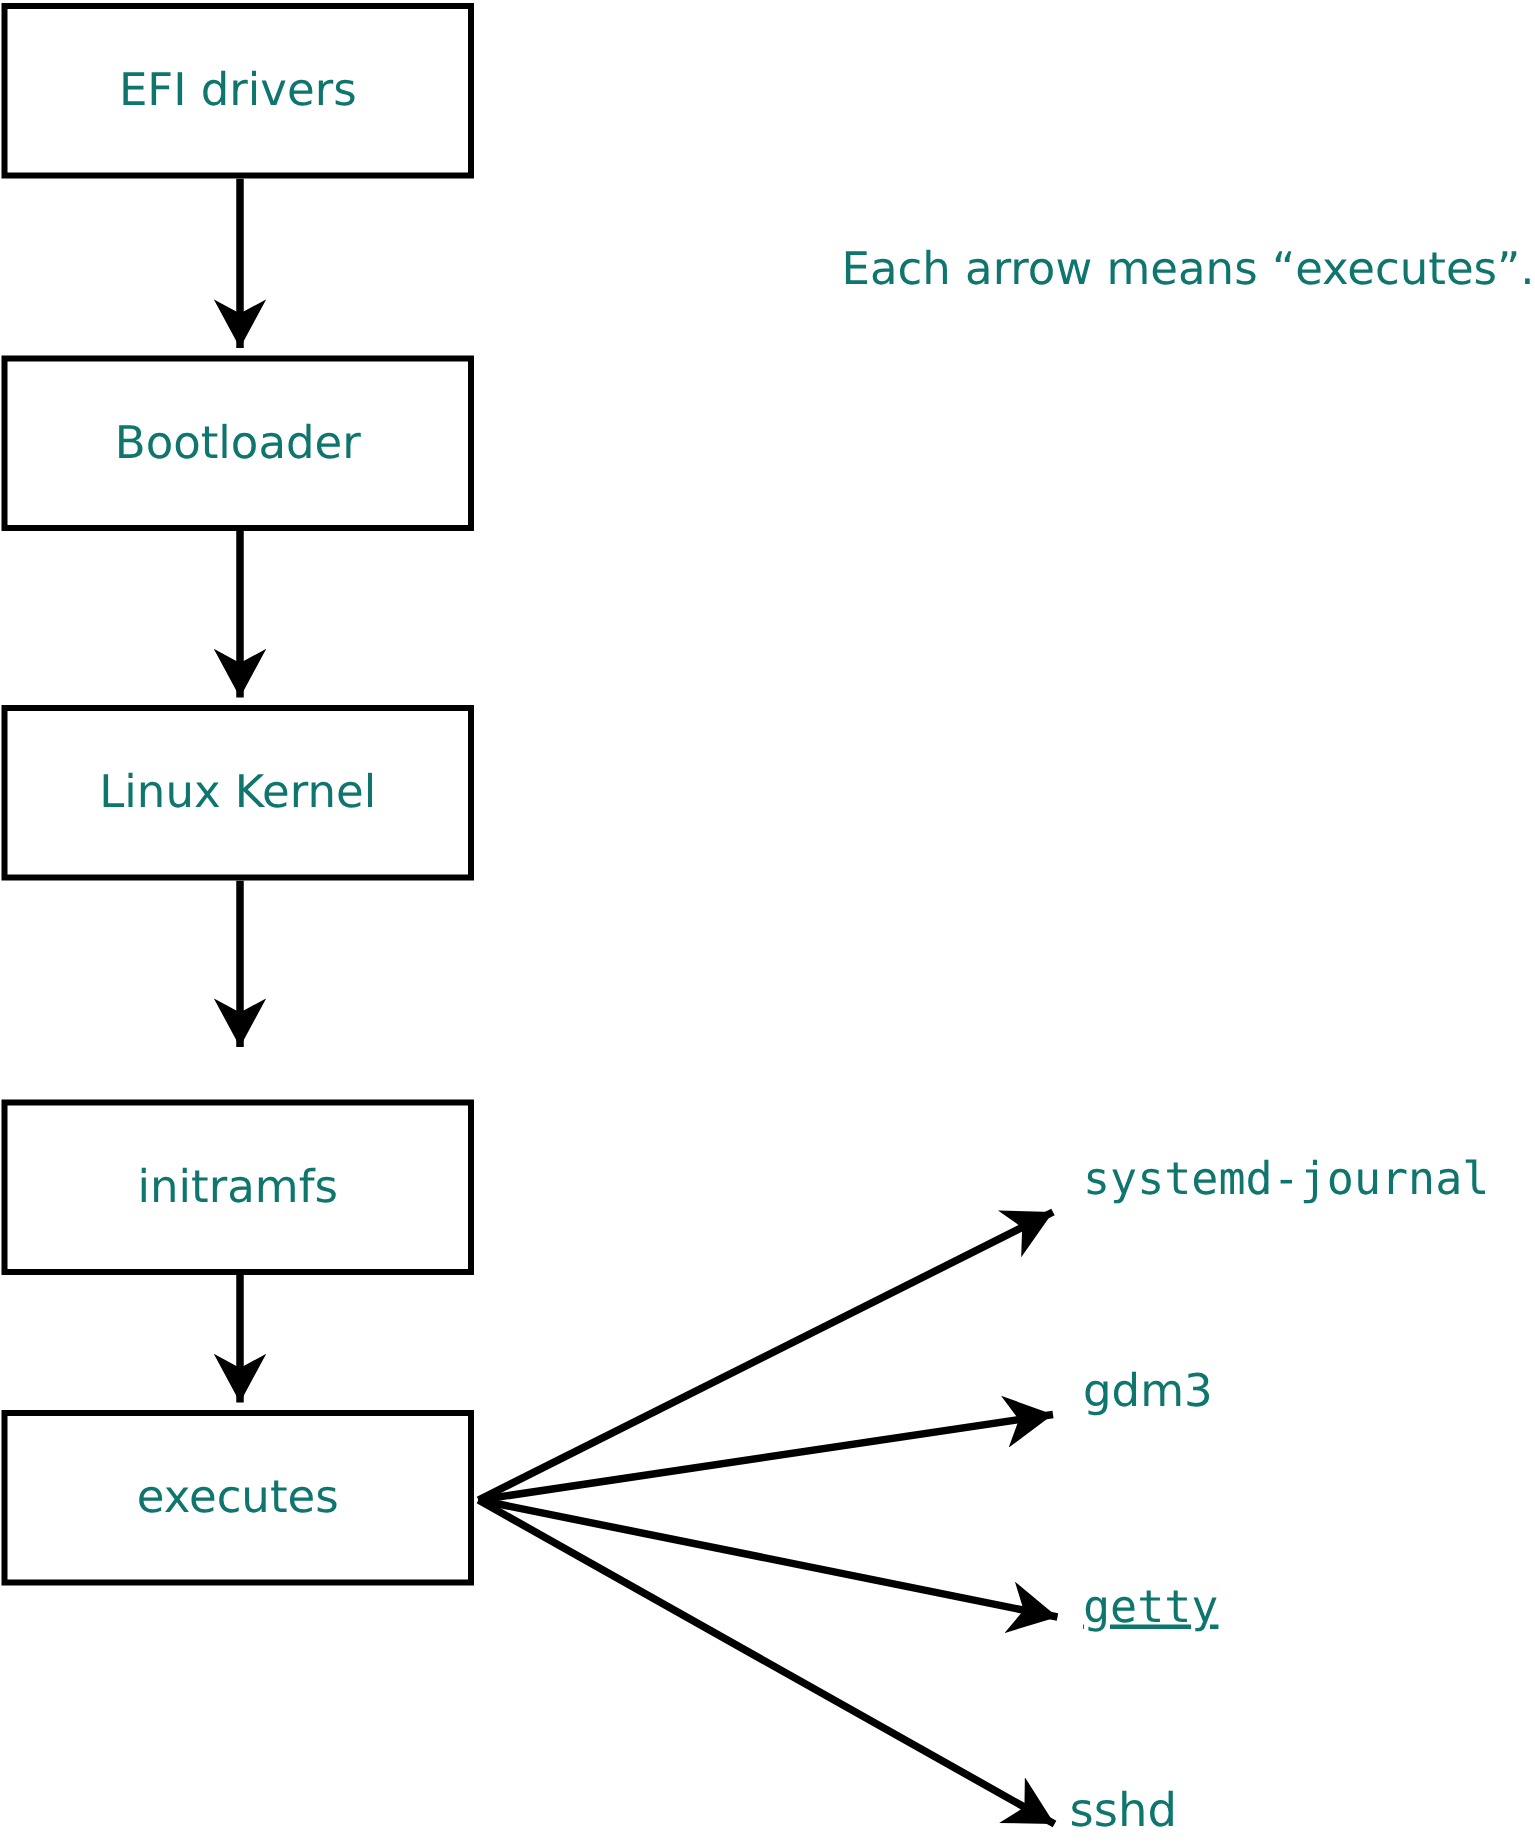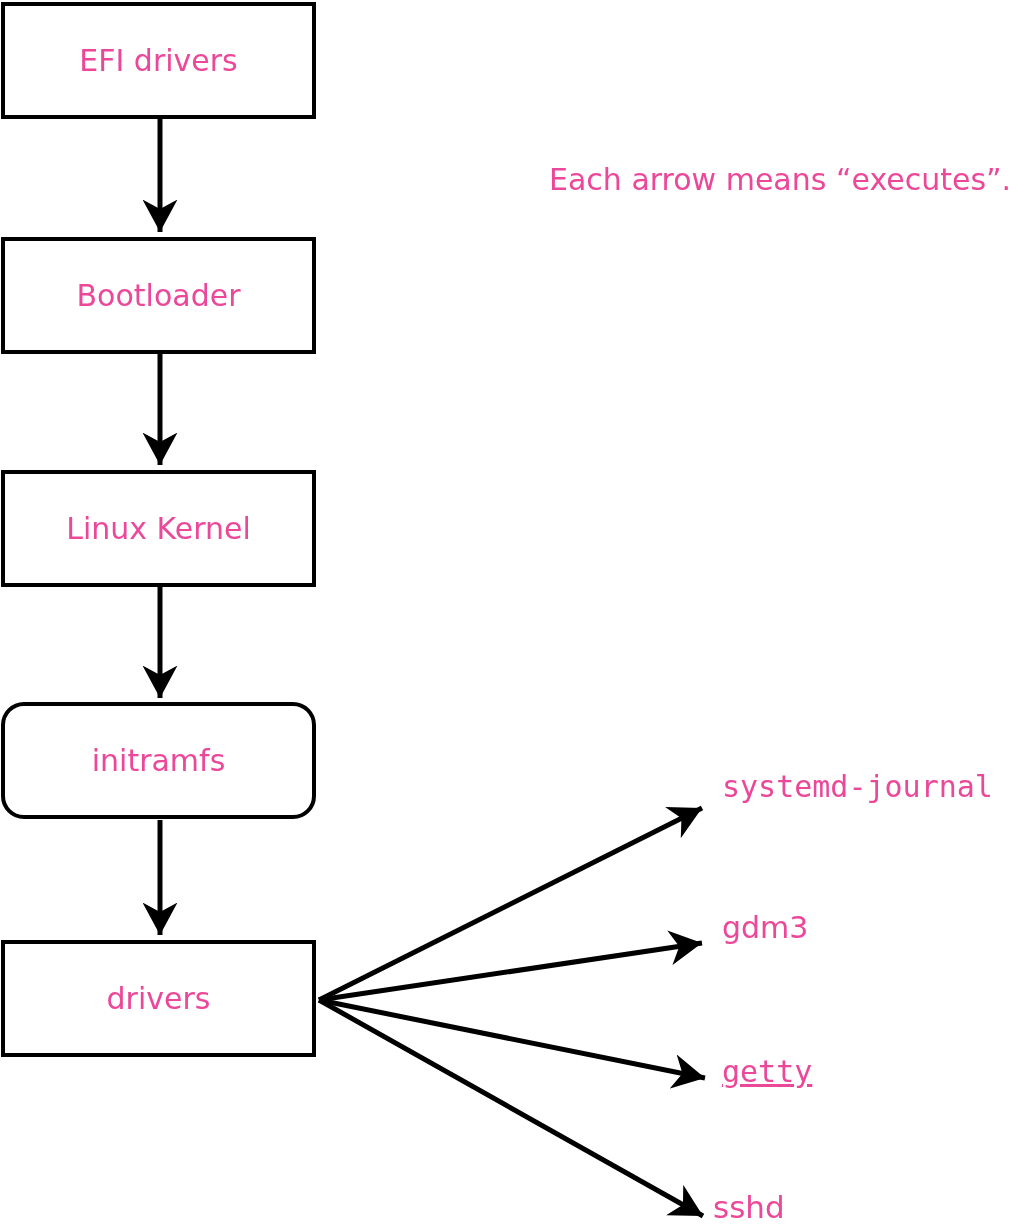--- a/index.html
+++ b/index.html
@@ -7,21 +7,21 @@
     padding: 0;
     background: #ffffff;
   }
   .stage {
     position: relative;
     width: 1023px;
     height: 1230px;
     background: #ffffff;
     overflow: hidden;
     font-family: "DejaVu Sans", sans-serif;
-    color: #ec4899;
+    color: #0f766e;
   }
   .arrows-layer {
     position: absolute;
     left: 0;
     top: 0;
     width: 1023px;
     height: 1230px;
   }
   .node {
     position: absolute;
@@ -34,25 +34,25 @@
     display: flex;
     align-items: center;
     justify-content: center;
     font-size: 30px;
     line-height: 1;
     z-index: 2;
   }
   .node-efi        { top: 2px;   }
   .node-bootloader { top: 237px; align-items: center; }
   .node-kernel     { top: 470px; }
-  .node-initramfs  { top: 702px; border-radius: 23px; }
+  .node-initramfs  { top: 733px; }
   .node-systemd    { top: 940px; }
   .caption {
     position: absolute;
-    left: 549px;
+    left: 561px;
     top: 163px;
     font-size: 30px;
     line-height: 1.1;
     white-space: nowrap;
   }
   .target-label {
     position: absolute;
     line-height: 1;
     white-space: nowrap;
   }
@@ -92,21 +92,21 @@
   <div class="node node-bootloader">
     <span>Bootloader</span>
   </div>
   <div class="node node-kernel">
     <span>Linux Kernel</span>
   </div>
   <div class="node node-initramfs">
     <span>initramfs</span>
   </div>
   <div class="node node-systemd">
-    <span>drivers</span>
+    <span>executes</span>
   </div>
 
   <div class="caption">Each arrow means “executes”.</div>
 
   <div class="target-label label-mono label-journal">systemd-journal</div>
   <div class="target-label label-sans label-gdm3">gdm3</div>
   <div class="target-label label-mono label-getty">getty</div>
   <div class="target-label label-sans label-sshd">sshd</div>
 
 </div>

